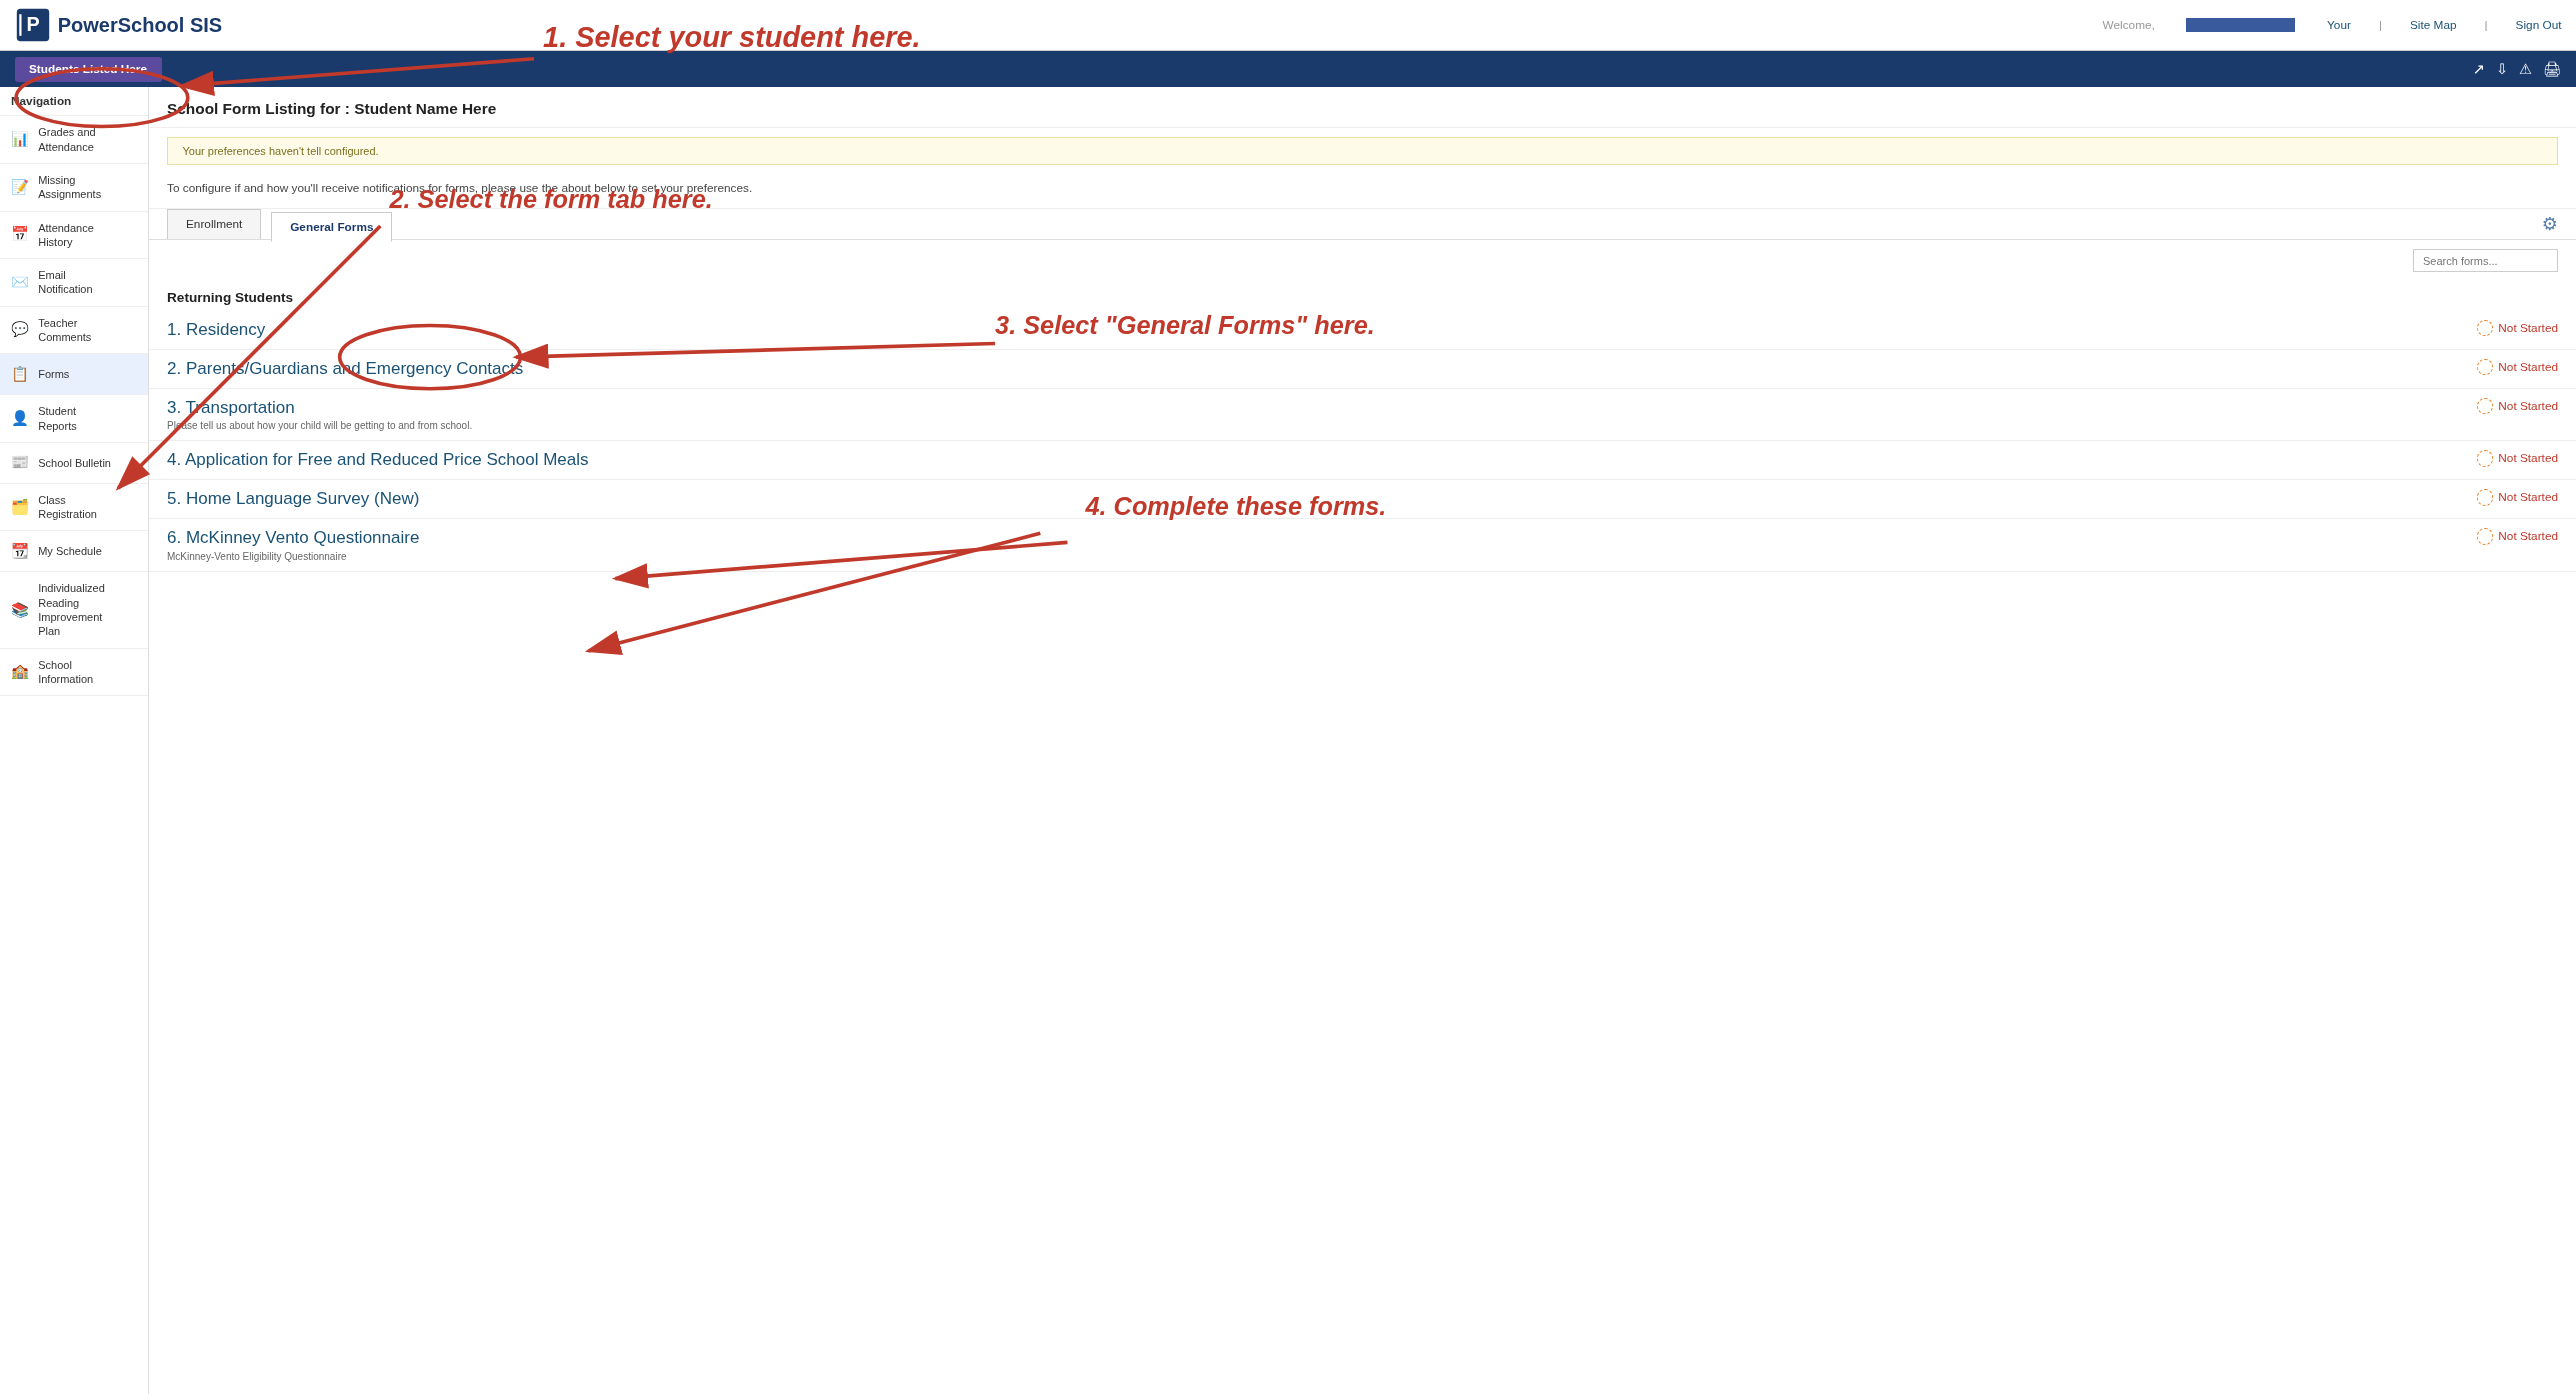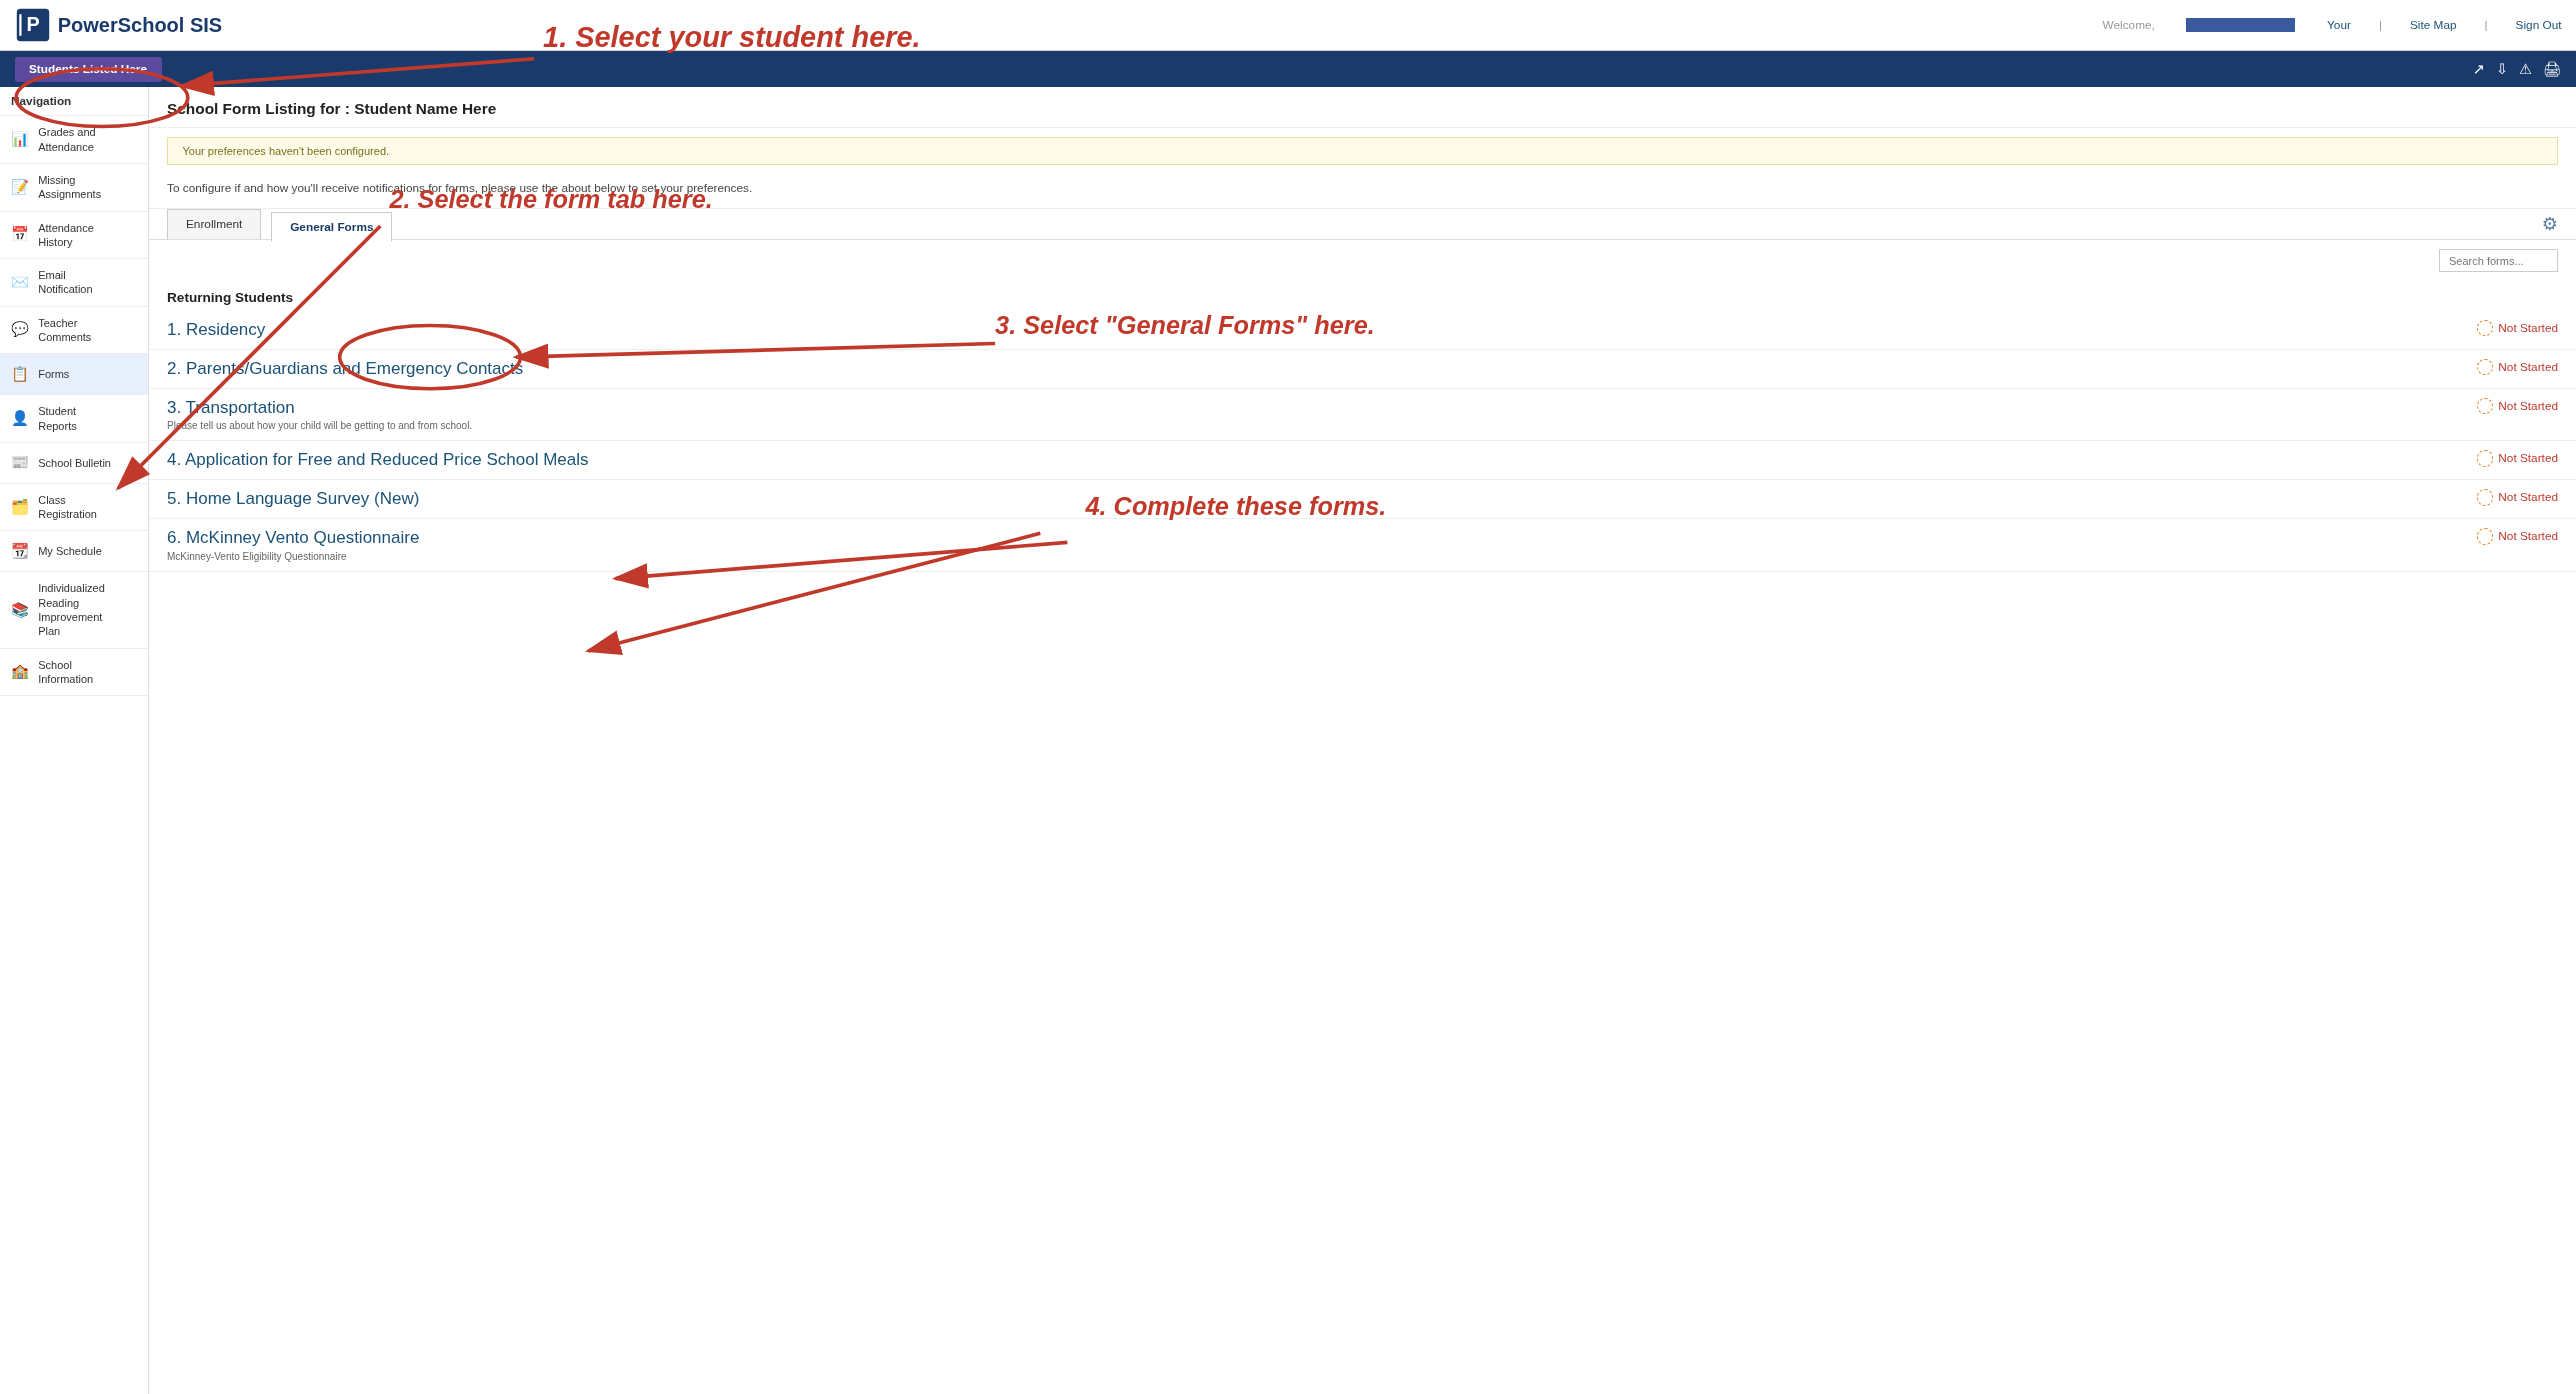--- a/index.html
+++ b/index.html
@@ -180,21 +180,21 @@
     
     .search-row {
       display: flex;
       justify-content: flex-end;
       padding: 9px 18px;
     }
     .search-input {
       border: 0.9px solid #ccc;
       padding: 4.5px 9px;
       font-size: 11px;
-      width: 119px;
+      width: 145px;
       color: #aaa;
     }
 
     
     .section-header {
       padding: 9px 18px 5.4px;
       font-size: 13.6px;
       font-weight: bold;
       color: #222;
     }
@@ -339,21 +339,21 @@
       <span class="item-label">School<br>Information</span>
     </div>
   </div>
 
   <div class="content">
     <div class="content-header">
       <h2>School Form Listing for  : Student Name Here</h2>
     </div>
 
     <div class="notification-banner">
-      <span>Your preferences haven't been configured.</span>
+      <span>Your preferences haven't tell configured.</span>
     </div>
 
     <div class="notification-text">To configure if and how you'll receive notifications for forms, please use the about below to set your preferences.</div>
 
     <div class="tabs-row">
       <div class="tabs">
         <div class="tab">
           <span>Enrollment</span>
         </div>
         <div class="tab active">

